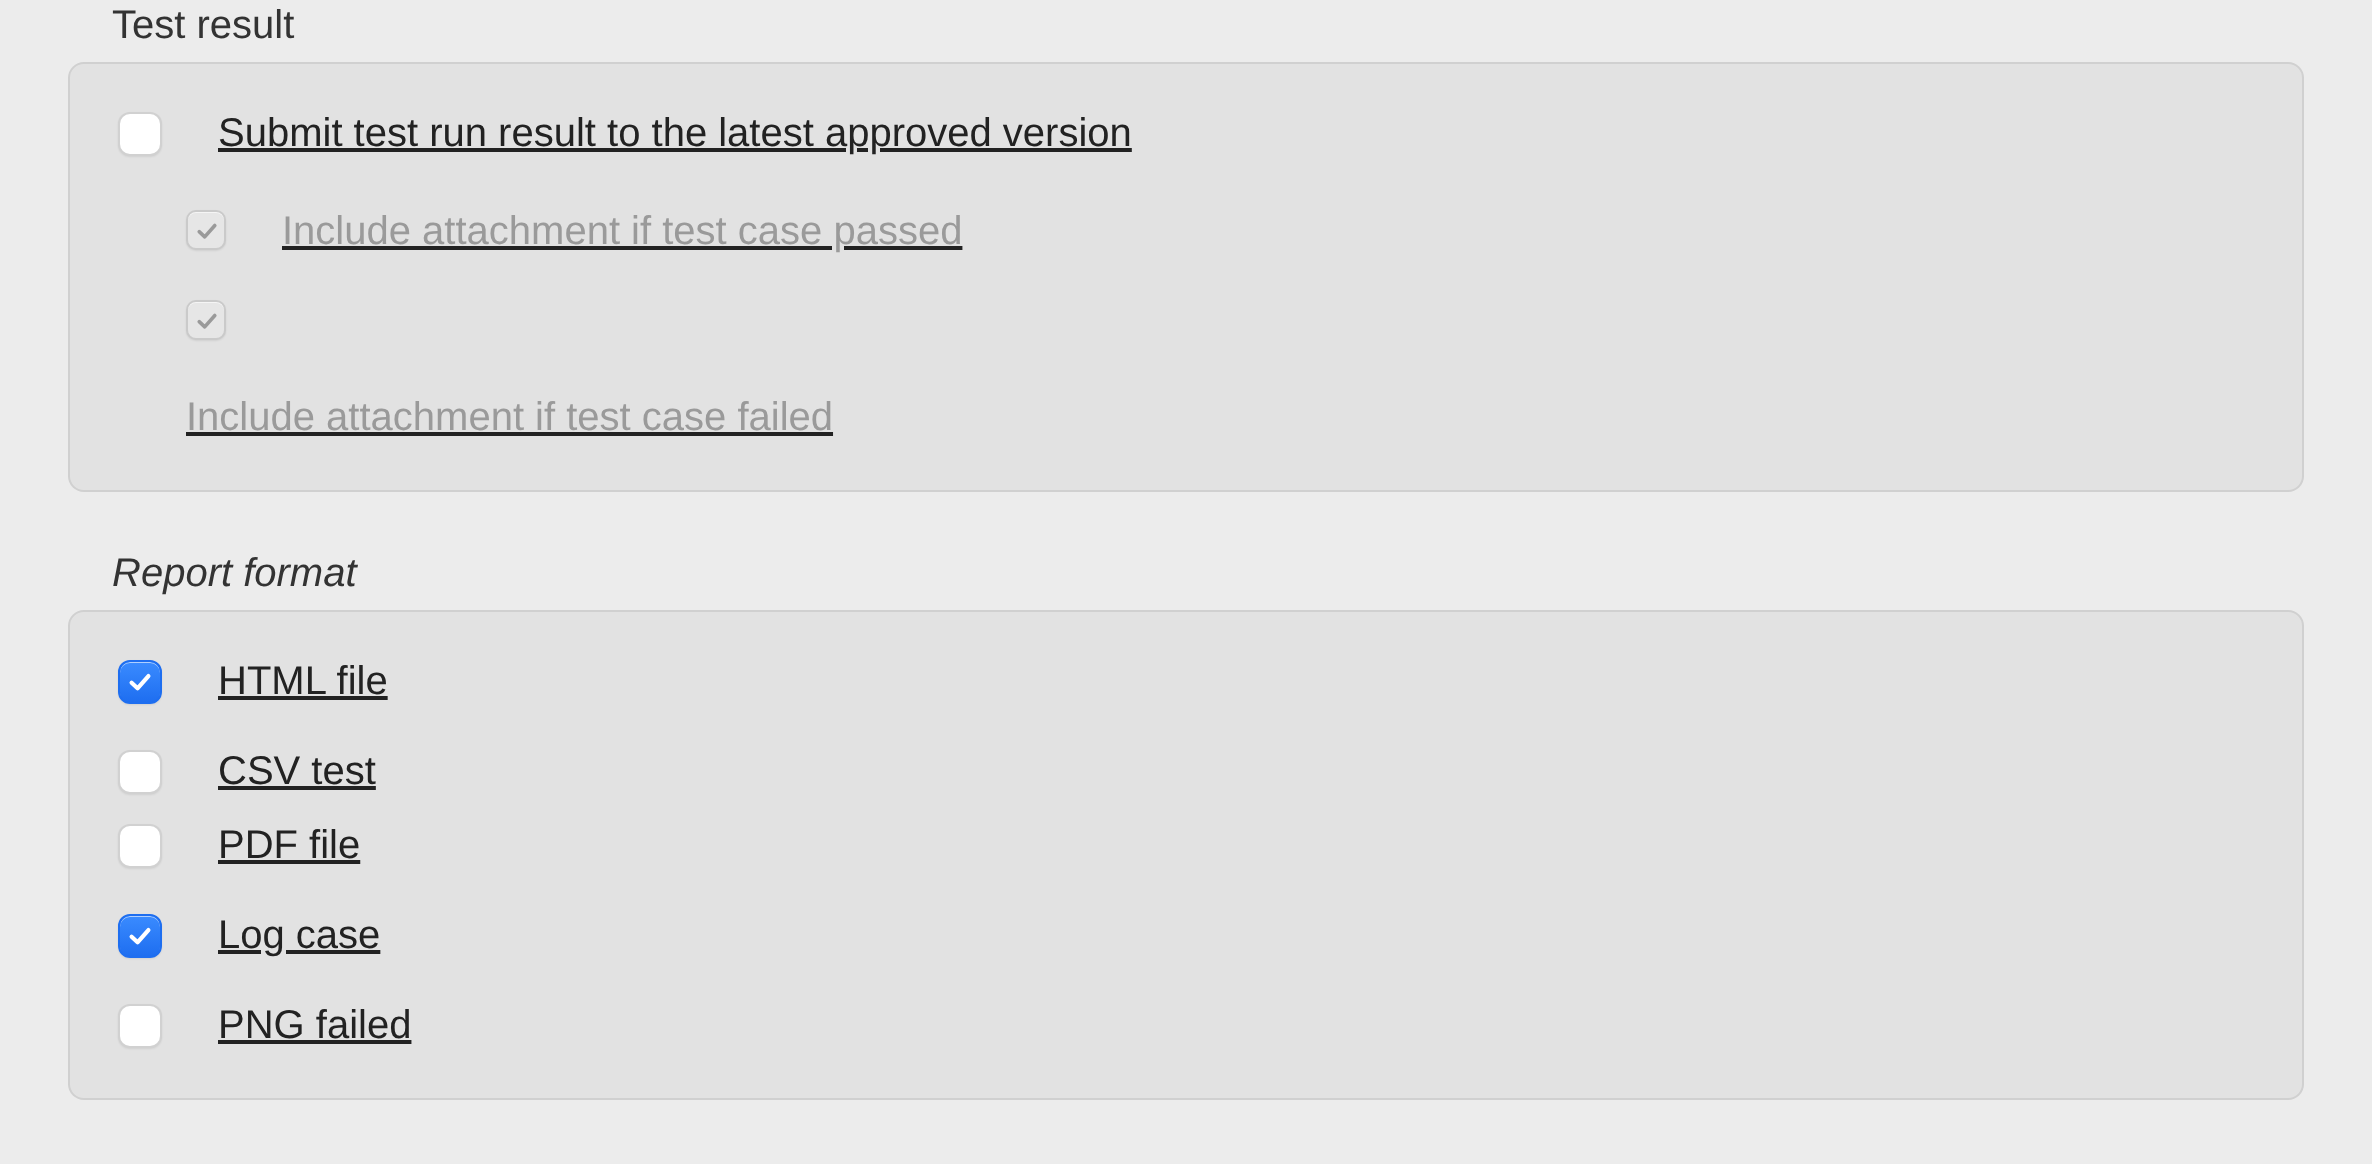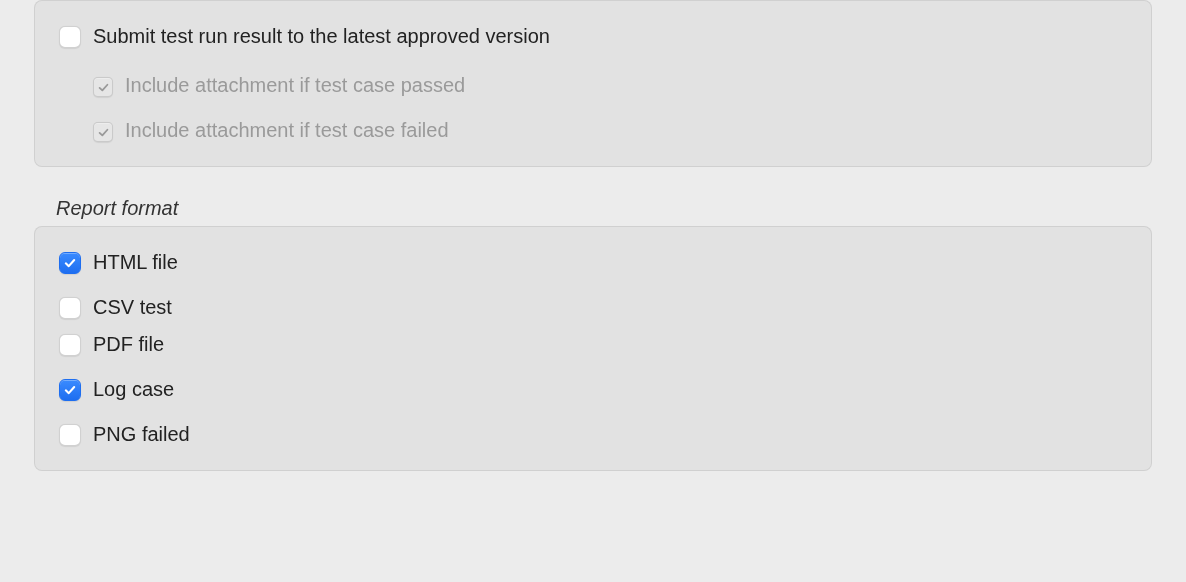--- a/index.html
+++ b/index.html
@@ -28,23 +28,24 @@
     font-style: italic;
   }
   .panel {
     background: #e2e2e2;
     border: 1px solid rgba(0,0,0,0.08);
     border-radius: 8px;
     padding: 18px 24px;
   }
   .row {
     display: flex;
-    align-items: flex-end;
-    gap: 12px;
+    align-items: flex-start;
+    gap: 28px;
     padding: 6px 0;
+    text-decoration: underline;
   }
   .row + .row { margin-top: 6px; }
   .row.tight + .row.tight { margin-top: 2px; }
   .row.indent {
     padding-left: 34px;
   }
   .row.spaced-top { margin-top: 24px; }
   .checkbox {
     position: relative;
     width: 22px;
@@ -98,39 +99,40 @@
   }
   .label.disabled {
     color: #9a9a9a;
   }
 </style>
 </head>
 <body>
 
 <div class="container">
 
+  <div class="section-title">Test result</div>
 
   <div class="panel">
 
     <div class="row">
       <span class="checkbox"></span>
       <span class="label">Submit test run result to the latest approved version</span>
     </div>
 
 
     <div class="row indent tight" style="margin-top:14px;">
       <span class="checkbox sm disabled">
           <svg class="check-svg" viewBox="0 0 16 16">
             <path d="M3.2 8.4 L6.6 11.6 L12.8 4.6"></path>
           </svg>
         </span>
       <span class="label disabled">Include attachment if test case passed</span>
     </div>
 
-    <div class="row indent tight" style="margin-top:10px;">
+    <div class="row indent tight" style="margin-top:10px;flex-direction:column;">
       <span class="checkbox sm disabled">
           <svg class="check-svg" viewBox="0 0 16 16">
             <path d="M3.2 8.4 L6.6 11.6 L12.8 4.6"></path>
           </svg>
         </span>
       <span class="label disabled">Include attachment if test case failed</span>
     </div>
 
   </div>
 

